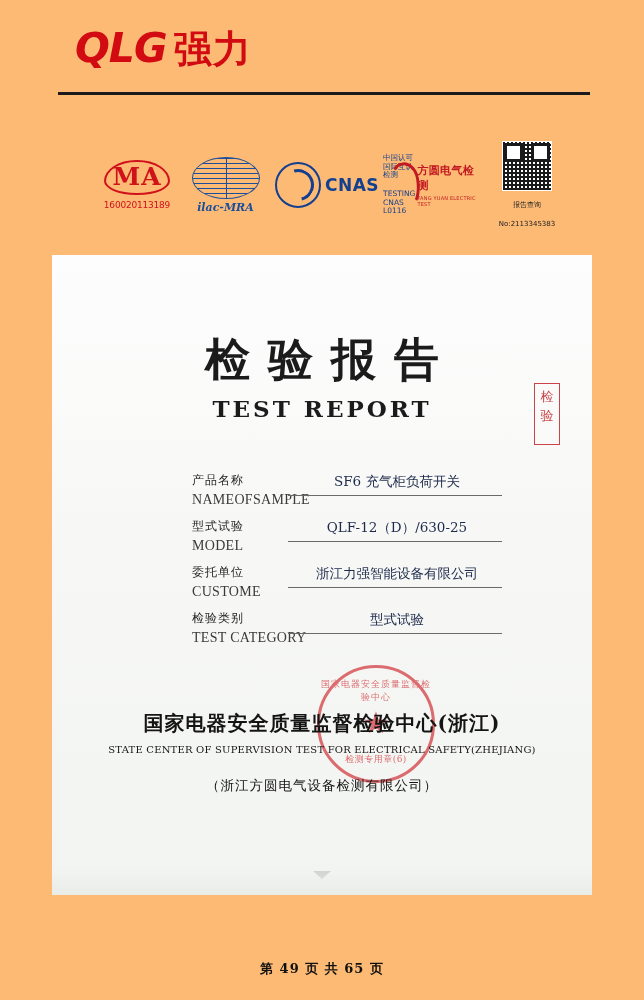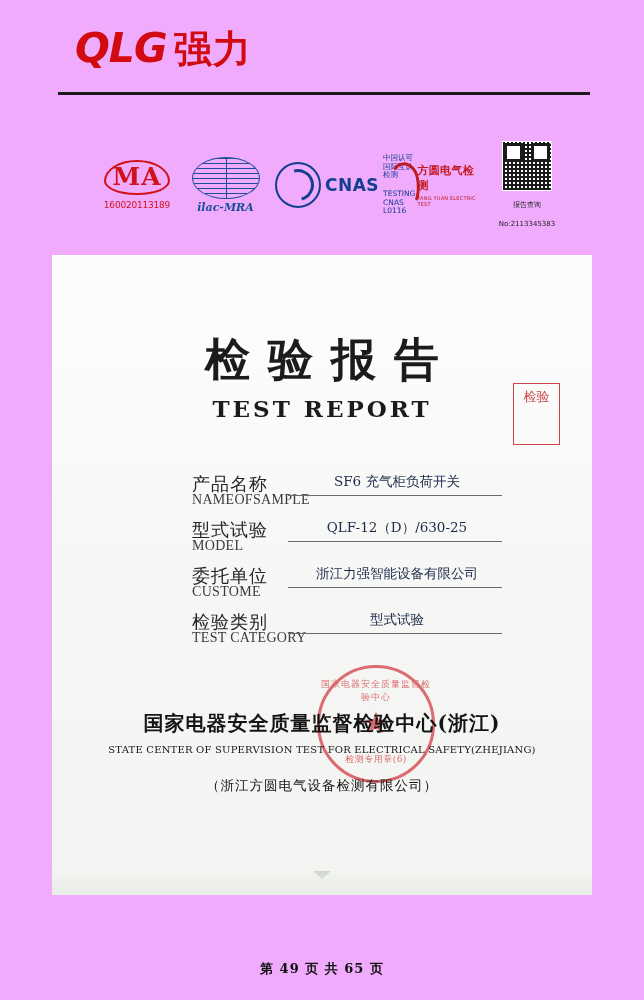--- a/index.html
+++ b/index.html
@@ -11,21 +11,21 @@
     height: 1000px;
     background: #ffffff;
     font-family: "Liberation Sans", sans-serif;
     position: relative;
     overflow: hidden;
   }
   .page {
     position: relative;
     width: 644px;
     height: 1000px;
-    background: #f0abfc;
+    background: #fdba74;
   }
 
   
   .brand-header {
     position: absolute;
     top: 28px;
     left: 75px;
     display: flex;
     align-items: center;
     gap: 10px;
@@ -274,21 +274,21 @@
     font-size: 23px;
     letter-spacing: 3px;
     color: #1b1b1b;
   }
 
   
   .side-seal {
     position: absolute;
     top: 128px;
     right: 32px;
-    width: 47px;
+    width: 26px;
     height: 62px;
     border: 1.5px solid #c2262b;
     color: #c2262b;
     font-family: "DejaVu Serif", serif;
     font-size: 13px;
     line-height: 1.45;
     text-align: center;
     padding-top: 4px;
     box-sizing: border-box;
     opacity: 0.85;
@@ -303,21 +303,21 @@
   }
   .field-row {
     position: relative;
     height: 46px;
   }
   .field-label {
     position: absolute;
     left: 0;
     top: 2px;
     font-family: "DejaVu Serif", serif;
-    font-size: 18px;
+    font-size: 12px;
     color: #252525;
     letter-spacing: 1px;
   }
   .field-label-en {
     position: absolute;
     left: 0;
     top: 22px;
     font-family: Liberation Serif, serif;
     font-size: 14px;
     color: #3a3a3a;

